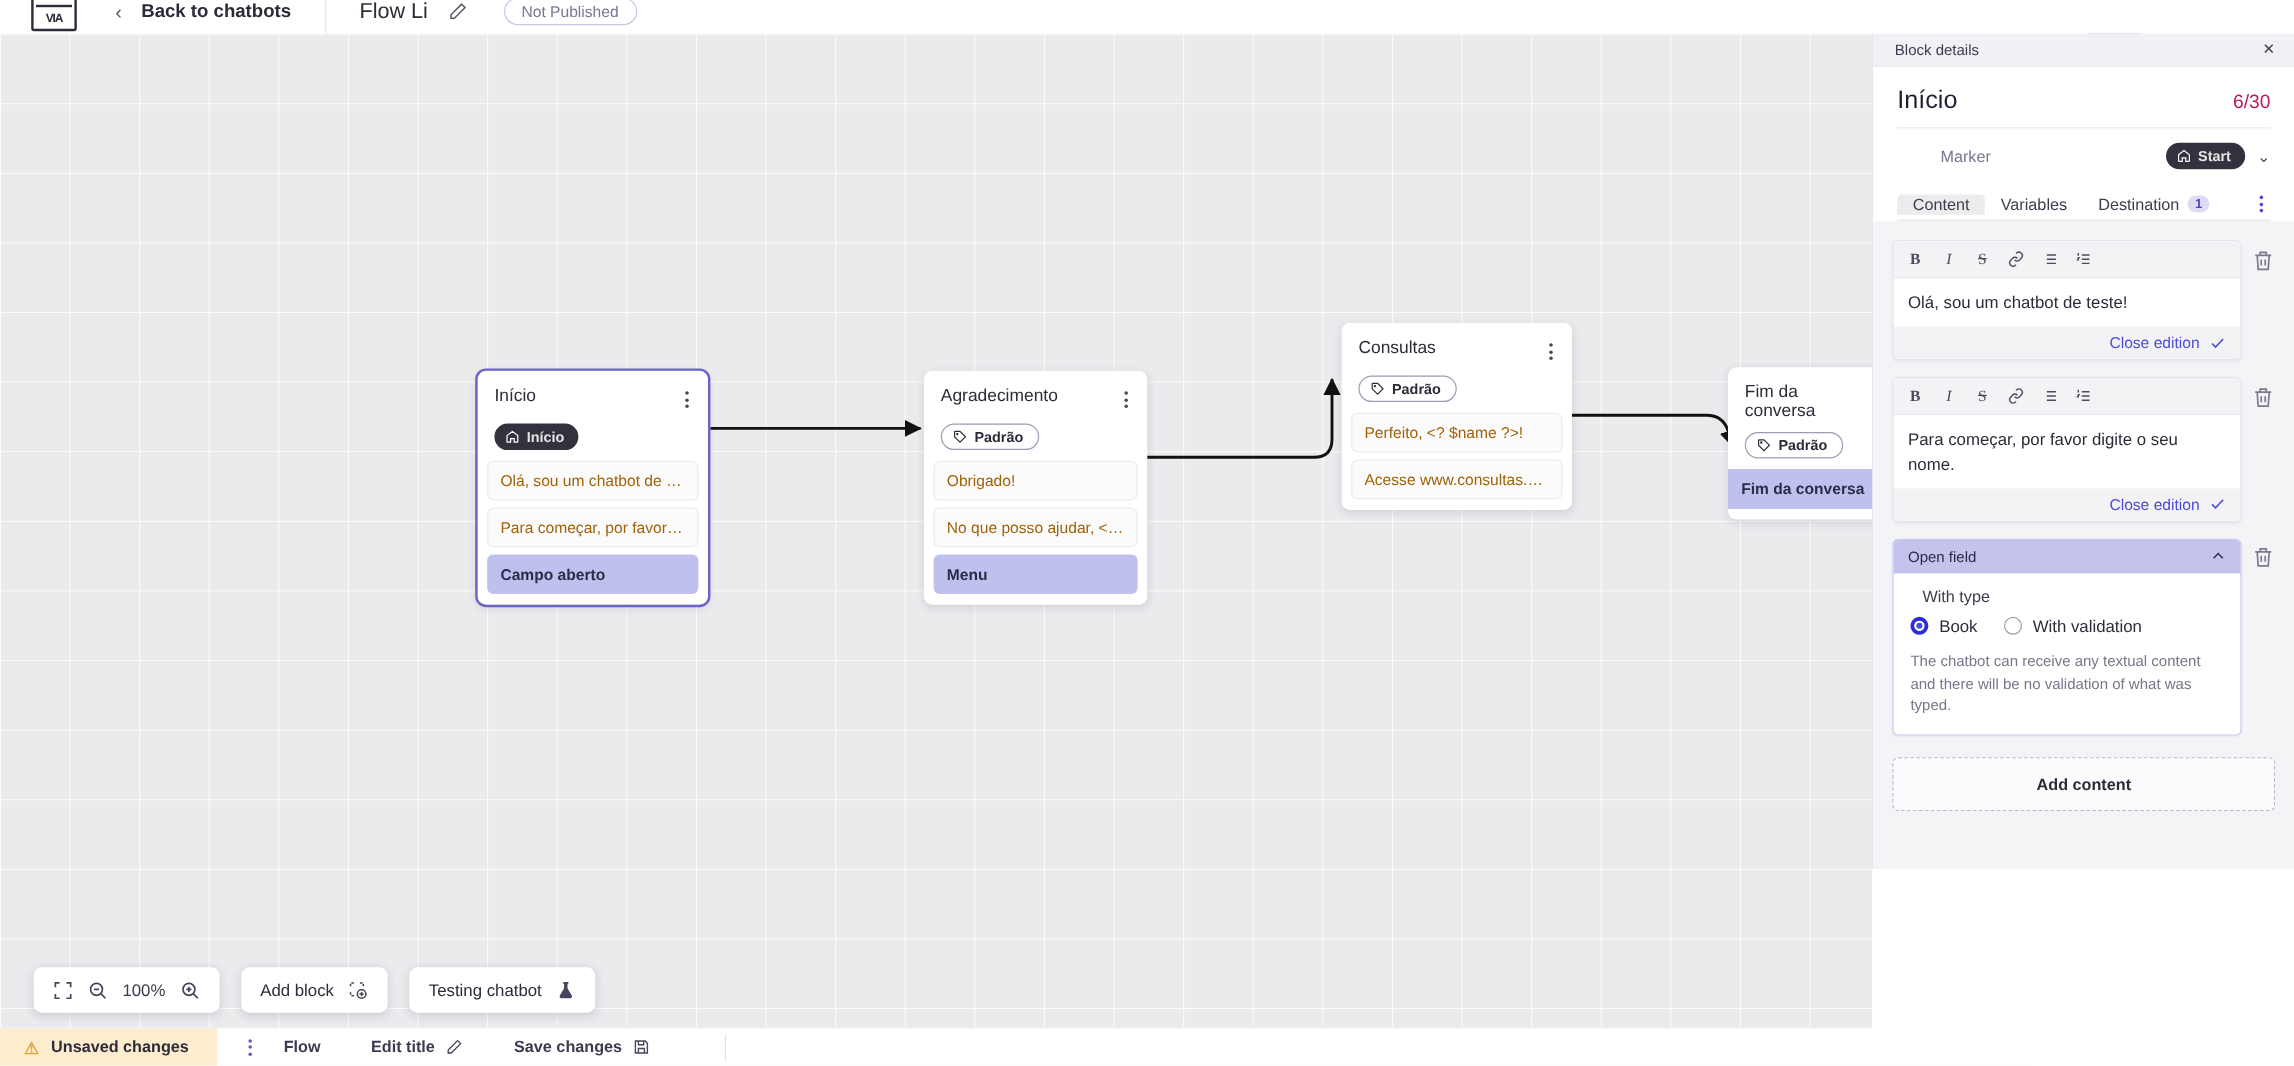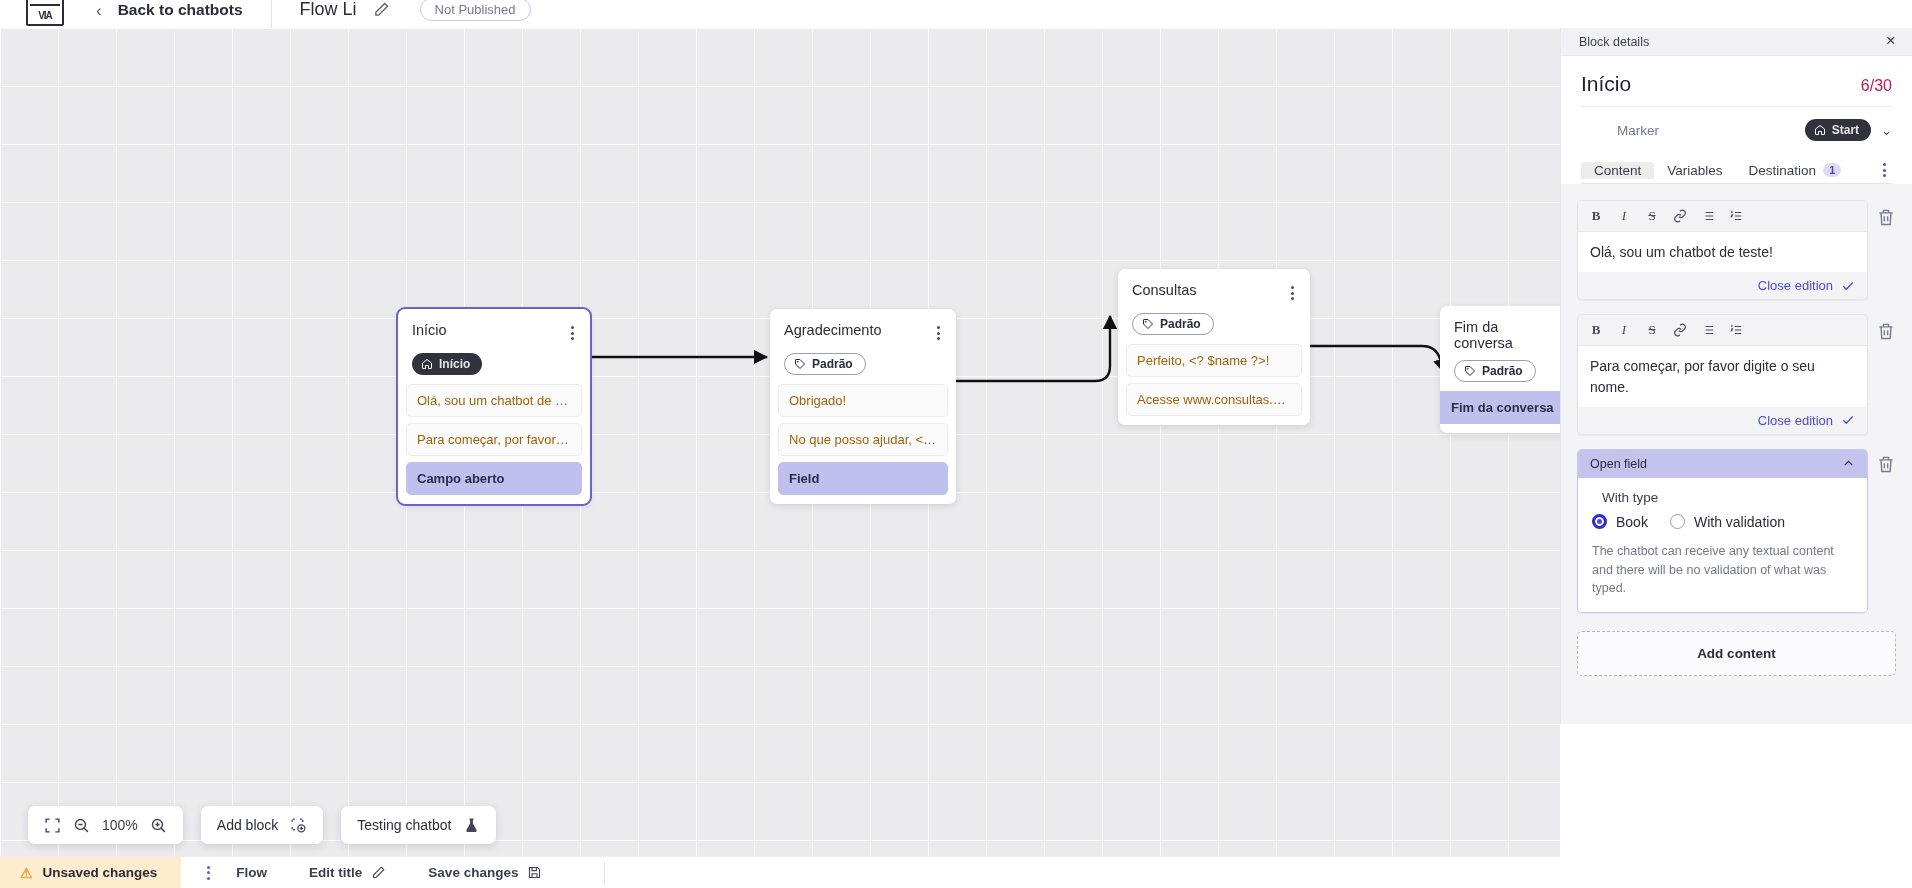--- a/index.html
+++ b/index.html
@@ -305,21 +305,21 @@
           <svg width="12" height="12" viewBox="0 0 24 24" fill="none" stroke="#2b2b3a" stroke-width="2">
               <path d="M3 12V4a1 1 0 0 1 1-1h8l9 9-9 9z"></path>
               <circle cx="7.5" cy="7.5" r="1"></circle>
             </svg>
           <span>Padrão</span>
         </span>
       </div>
       <div class="node-rows">
         <div class="node-row">Obrigado!</div>
         <div class="node-row">No que posso ajudar, &lt;? $name ...</div>
-        <div class="node-row accent">Field</div>
+        <div class="node-row accent">Menu</div>
       </div>
     </div>
 
     <div class="node" style="left:1118px; top:241px; width:192px;">
       <div class="node-head">
         <span class="node-title">Consultas</span>
         <span class="kebab">
             <i></i>
             <i></i>
             <i></i>

